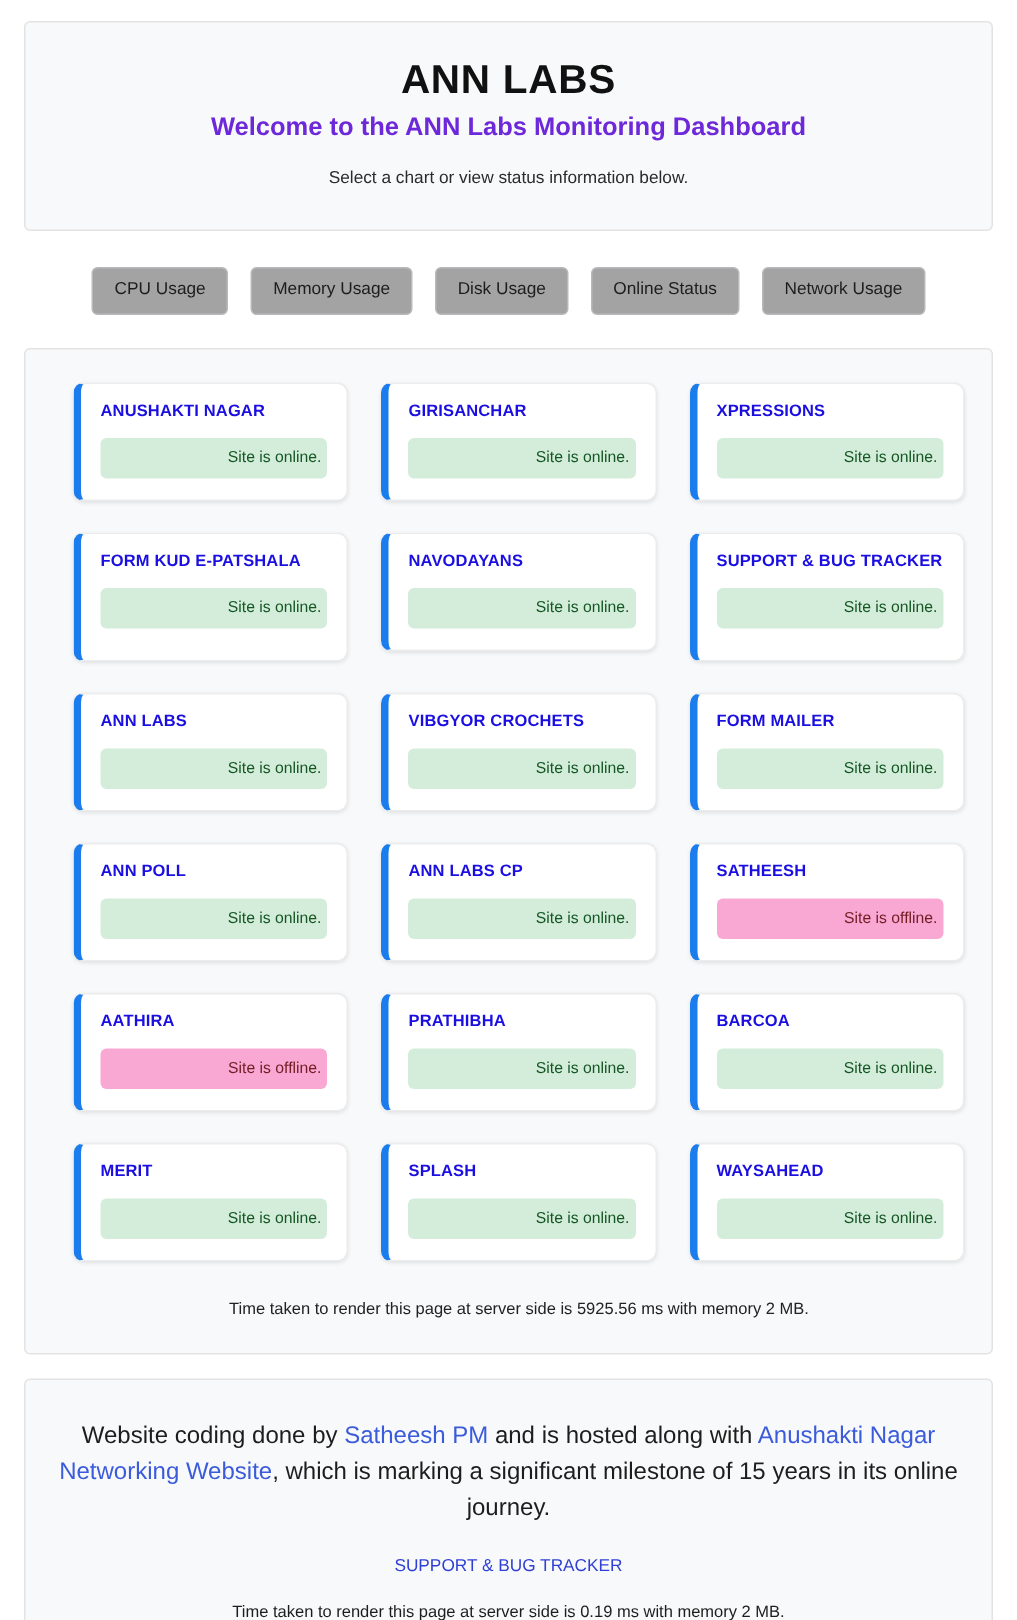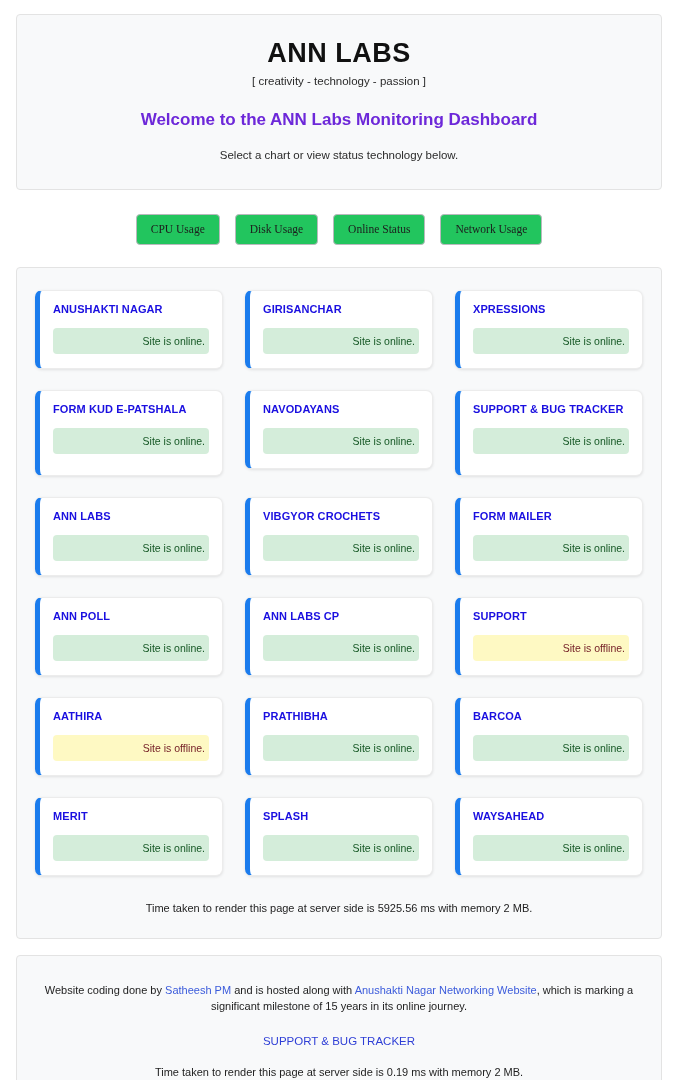--- a/index.html
+++ b/index.html
@@ -59,39 +59,39 @@
 
   
   .button-bar {
     display: flex;
     justify-content: center;
     align-items: center;
     gap: 15px;
     padding: 24px 0 22px 0;
   }
   .chart-button {
-    background: #22c55e;
+    background: #a3a3a3;
     border: 1px solid #b9b9bd;
     border-radius: 4px;
     color: #1d1d1d;
-    font-family: Liberation Serif, serif;
+    font-family: Liberation Sans, sans-serif;
     font-size: 11.5px;
     padding: 8px 14px;
     min-width: 82px;
     cursor: pointer;
     line-height: 1.2;
     white-space: nowrap;
   }
 
   
   .status-panel {
     background: #f8f9fa;
     border: 1px solid #e3e3e3;
     border-radius: 4px;
-    padding: 22px 18px 16px 18px;
+    padding: 22px 18px 16px 32px;
   }
   .card-grid {
     display: grid;
     grid-template-columns: repeat(3, 1fr);
     column-gap: 22px;
     row-gap: 21px;
     align-items: start;
   }
   .site-card {
     background: #ffffff;
@@ -120,42 +120,42 @@
     font-size: 10.5px;
     border-radius: 4px;
     padding: 7px 4px;
     line-height: 1.2;
   }
   .site-status.online {
     background: #d4edda;
     color: #155724;
   }
   .site-status.offline {
-    background: #fef9c3;
+    background: #f9a8d4;
     color: #721c24;
   }
   .render-note {
     text-align: center;
     font-size: 11px;
     color: #222222;
     padding: 25px 0 6px 0;
     line-height: 1.3;
   }
 
   
   .footer-panel {
     background: #f8f9fa;
     border: 1px solid #e3e3e3;
     border-radius: 4px;
     margin-top: 16px;
     padding: 26px 22px 24px 22px;
     text-align: center;
   }
   .footer-credit {
-    font-size: 11px;
+    font-size: 16px;
     color: #1d1d1d;
     line-height: 1.5;
     margin: 0 0 16px 0;
   }
   .footer-link {
     color: #3b5bdb;
     text-decoration: none;
     cursor: pointer;
   }
   .footer-tracker-link {
@@ -174,27 +174,27 @@
     line-height: 1.3;
   }
 </style>
 </head>
 <body>
 
 <div class="page">
 
   <div class="header-panel">
     <h1 class="brand-title">ANN LABS</h1>
-    <div class="brand-tagline">[ creativity - technology - passion ]</div>
     <h2 class="welcome-title">Welcome to the ANN Labs Monitoring Dashboard</h2>
-    <div class="welcome-subtitle">Select a chart or view status technology below.</div>
+    <div class="welcome-subtitle">Select a chart or view status information below.</div>
   </div>
 
   <div class="button-bar">
     <button class="chart-button">CPU Usage</button>
+    <button class="chart-button">Memory Usage</button>
     <button class="chart-button">Disk Usage</button>
     <button class="chart-button">Online Status</button>
     <button class="chart-button">Network Usage</button>
   </div>
 
   <div class="status-panel">
     <div class="card-grid" id="card-grid">
         <div class="site-card">
           <div class="site-name">ANUSHAKTI NAGAR</div>
           <span class="site-status online">Site is online.</span>
@@ -233,21 +233,21 @@
         </div>
         <div class="site-card">
           <div class="site-name">ANN POLL</div>
           <span class="site-status online">Site is online.</span>
         </div>
         <div class="site-card">
           <div class="site-name">ANN LABS CP</div>
           <span class="site-status online">Site is online.</span>
         </div>
         <div class="site-card">
-          <div class="site-name">SUPPORT</div>
+          <div class="site-name">SATHEESH</div>
           <span class="site-status offline">Site is offline.</span>
         </div>
         <div class="site-card">
           <div class="site-name">AATHIRA</div>
           <span class="site-status offline">Site is offline.</span>
         </div>
         <div class="site-card">
           <div class="site-name">PRATHIBHA</div>
           <span class="site-status online">Site is online.</span>
         </div>

